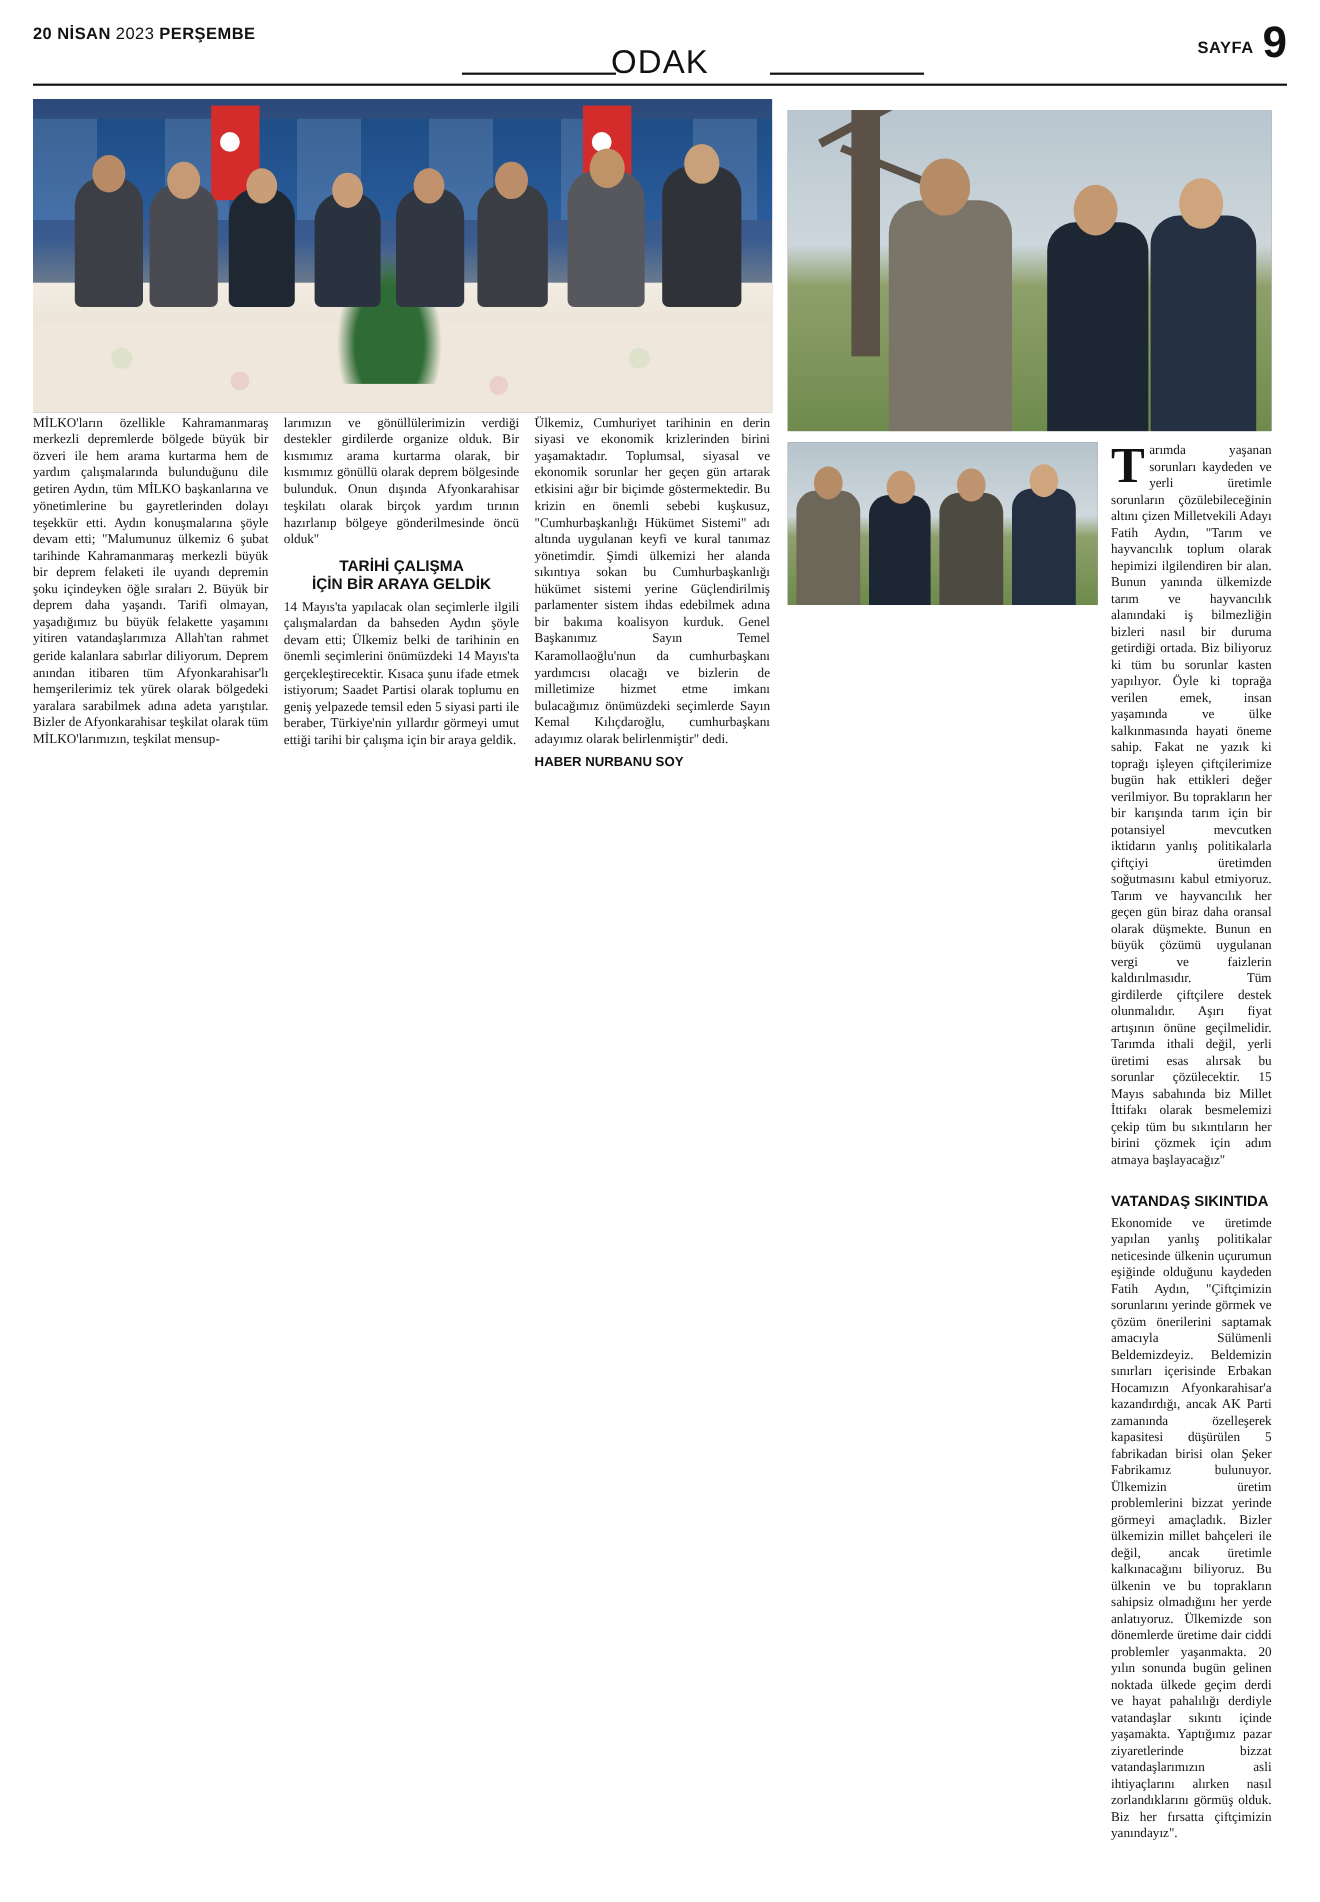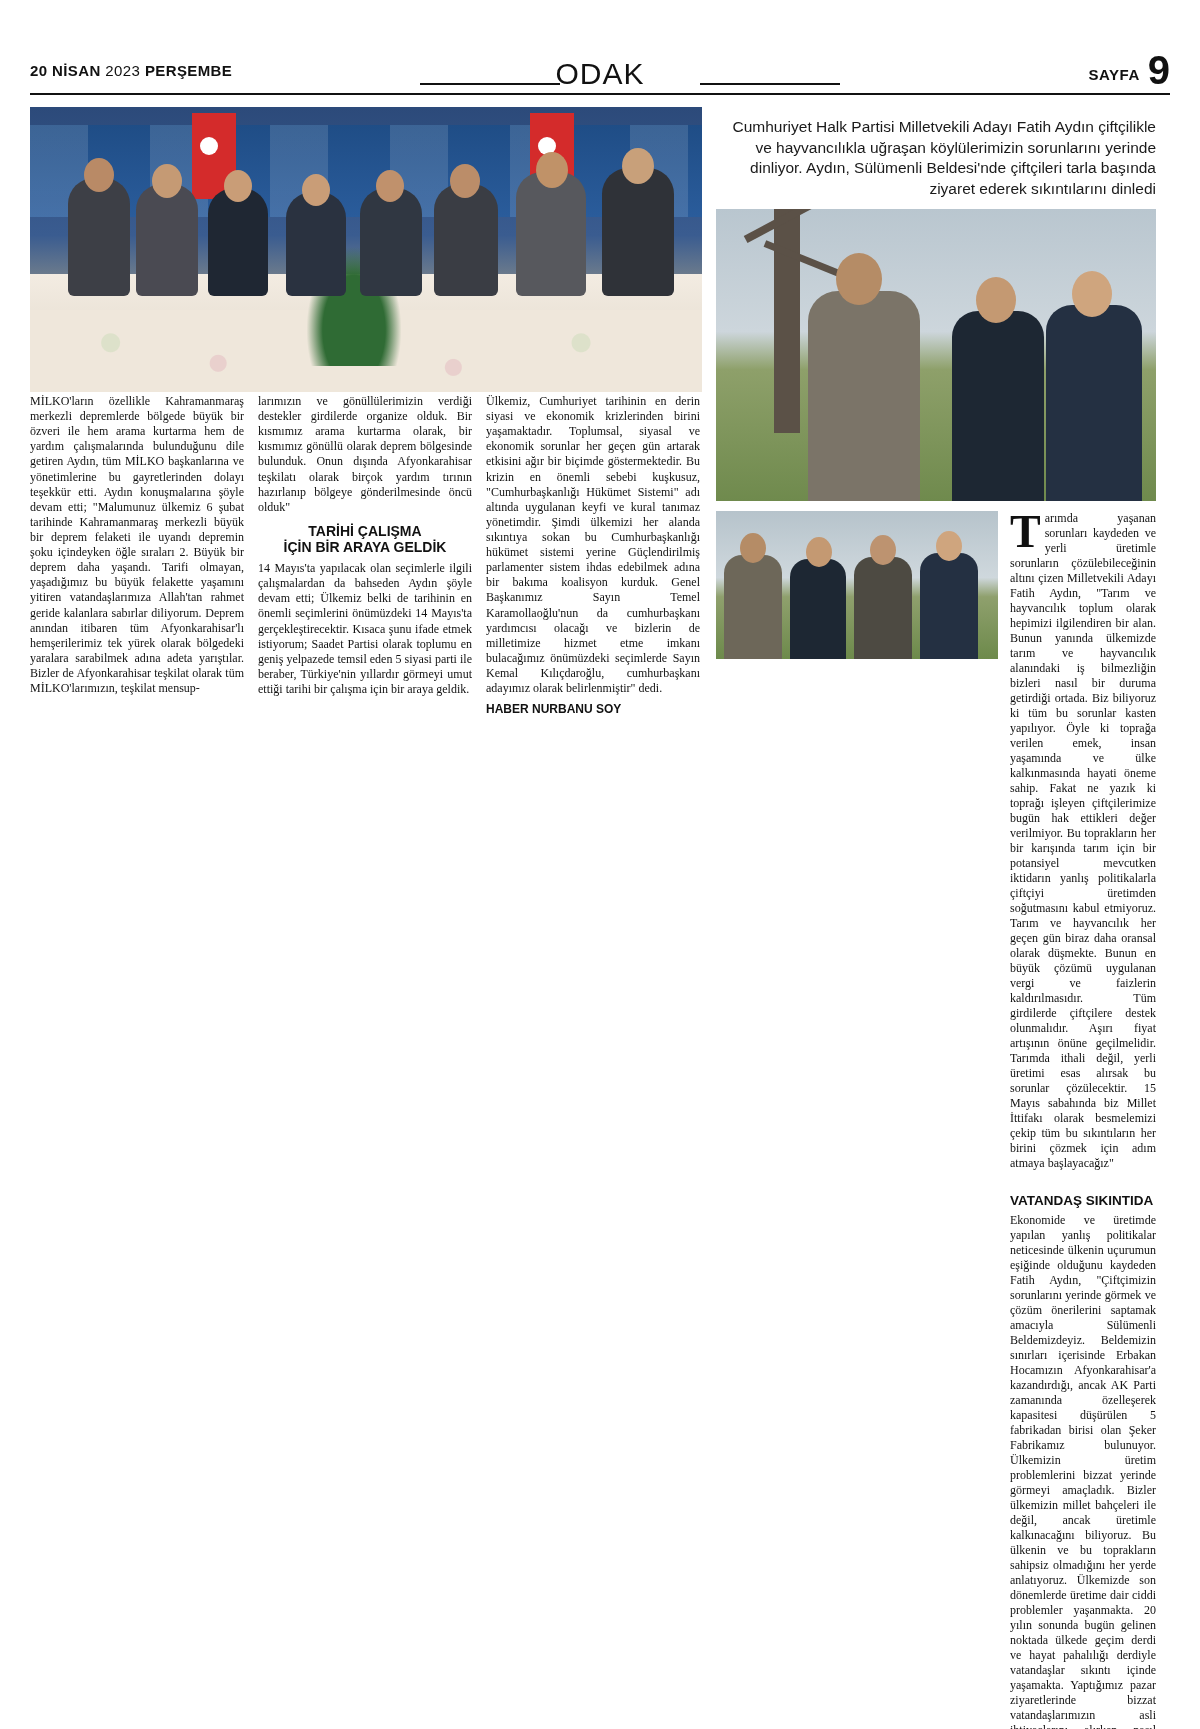--- a/index.html
+++ b/index.html
@@ -12,25 +12,24 @@
     position:relative;
     overflow:hidden;
   }
   .page {
     position:absolute; left:0; top:0; width:1200px; height:1729px;
     padding:22px 30px 10px 30px;
   }
 
   
   .masthead {
-    display:flex; align-items:center; justify-content:space-between;
-    padding-bottom:6px;
+    display:flex; align-items:flex-start; justify-content:space-between;
+    padding-bottom:20px;
     border-bottom:2px solid #111;
     position:relative;
-    margin-top:31px;
   }
   .mast-date {
     font-family:"Liberation Sans", sans-serif;
     font-size:15px; font-weight:bold; letter-spacing:.4px;
     white-space:nowrap;
   }
   .mast-date .yr { font-weight:normal; }
   .mast-center {
     position:absolute; left:50%; transform:translateX(-50%);
     bottom:4px; text-align:center;
@@ -250,21 +249,20 @@
           <p>14 Mayıs'ta yapılacak olan seçimlerle ilgili çalışmalardan da bahseden Aydın şöyle devam etti; Ülkemiz belki de tarihinin en önemli seçimlerini önümüzdeki 14 Mayıs'ta gerçekleştirecektir. Kısaca şunu ifade etmek istiyorum; Saadet Partisi olarak toplumu en geniş yelpazede temsil eden 5 siyasi parti ile beraber, Türkiye'nin yıllardır görmeyi umut ettiği tarihi bir çalışma için bir araya geldik.</p>
         </div>
         <div class="col">
           <p>Ülkemiz, Cumhuriyet tarihinin en derin siyasi ve ekonomik krizlerinden birini yaşamaktadır. Toplumsal, siyasal ve ekonomik sorunlar her geçen gün artarak etkisini ağır bir biçimde göstermektedir. Bu krizin en önemli sebebi kuşkusuz, "Cumhurbaşkanlığı Hükümet Sistemi" adı altında uygulanan keyfi ve kural tanımaz yönetimdir. Şimdi ülkemizi her alanda sıkıntıya sokan bu Cumhurbaşkanlığı hükümet sistemi yerine Güçlendirilmiş parlamenter sistem ihdas edebilmek adına bir bakıma koalisyon kurduk. Genel Başkanımız Sayın Temel Karamollaoğlu'nun da cumhurbaşkanı yardımcısı olacağı ve bizlerin de milletimize hizmet etme imkanı bulacağımız önümüzdeki seçimlerde Sayın Kemal Kılıçdaroğlu, cumhurbaşkanı adayımız olarak belirlenmiştir" dedi.</p>
           <div class="byline">HABER NURBANU SOY</div>
         </div>
       </div>
     </div>
 
     <div class="right-col">
-      <div class="subhead-right">Cumhuriyet Halk Partisi Milletvekili Adayı Fatih Aydın çiftçilikle ve hayvancılıkla uğraşan köylülerimizin sorunlarını yerinde dinliyor. Aydın, Sülümenli Beldesi'nde çiftçileri tarla başında ziyaret ederek sıkıntılarını dinledi</div>
 
       <div class="photo photo-r1" style="margin-top:10px;">
         <div class="p2-bg"></div>
         <div class="p2-tree"></div>
         <div class="figs">
           <div style="position:absolute;left:92px;bottom:0;width:112px;height:210px;background:#7b7468;border-radius:30px 30px 0 0;"></div>
           <div style="position:absolute;left:120px;bottom:196px;width:46px;height:52px;border-radius:50%;background:#b58c66;"></div>
           <div style="position:absolute;left:236px;bottom:0;width:92px;height:190px;background:#1d2733;border-radius:26px 26px 0 0;"></div>
           <div style="position:absolute;left:260px;bottom:178px;width:40px;height:46px;border-radius:50%;background:#c49972;"></div>
           <div style="position:absolute;left:330px;bottom:0;width:96px;height:196px;background:#243042;border-radius:26px 26px 0 0;"></div>

